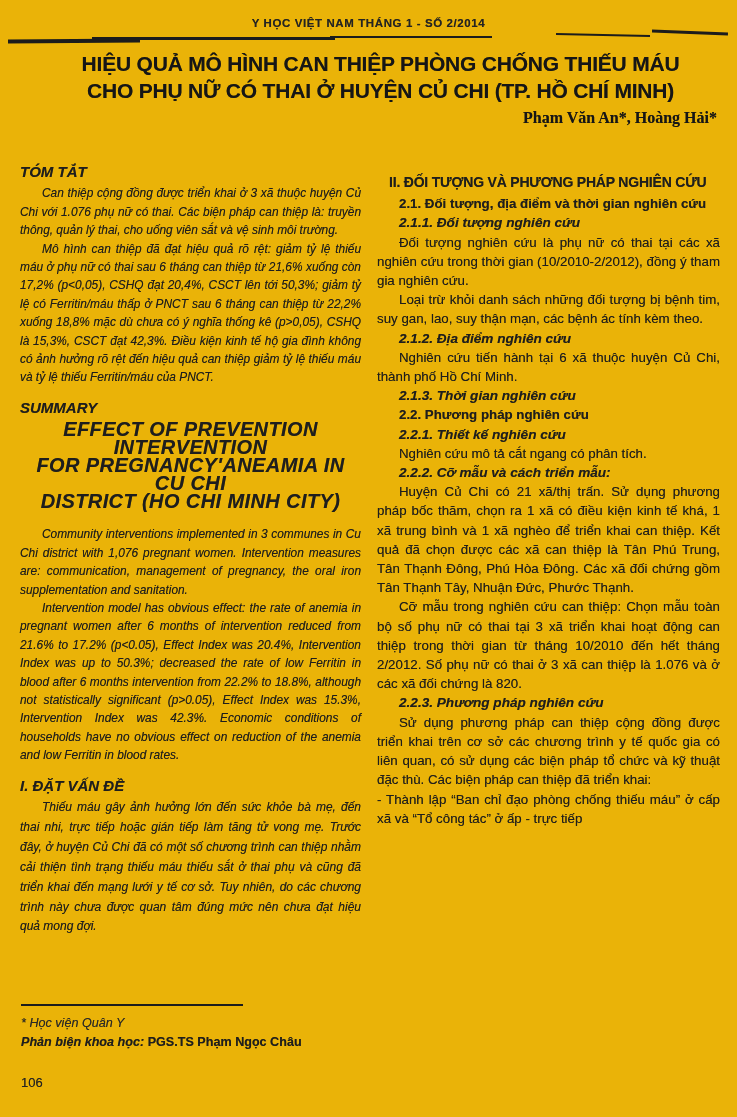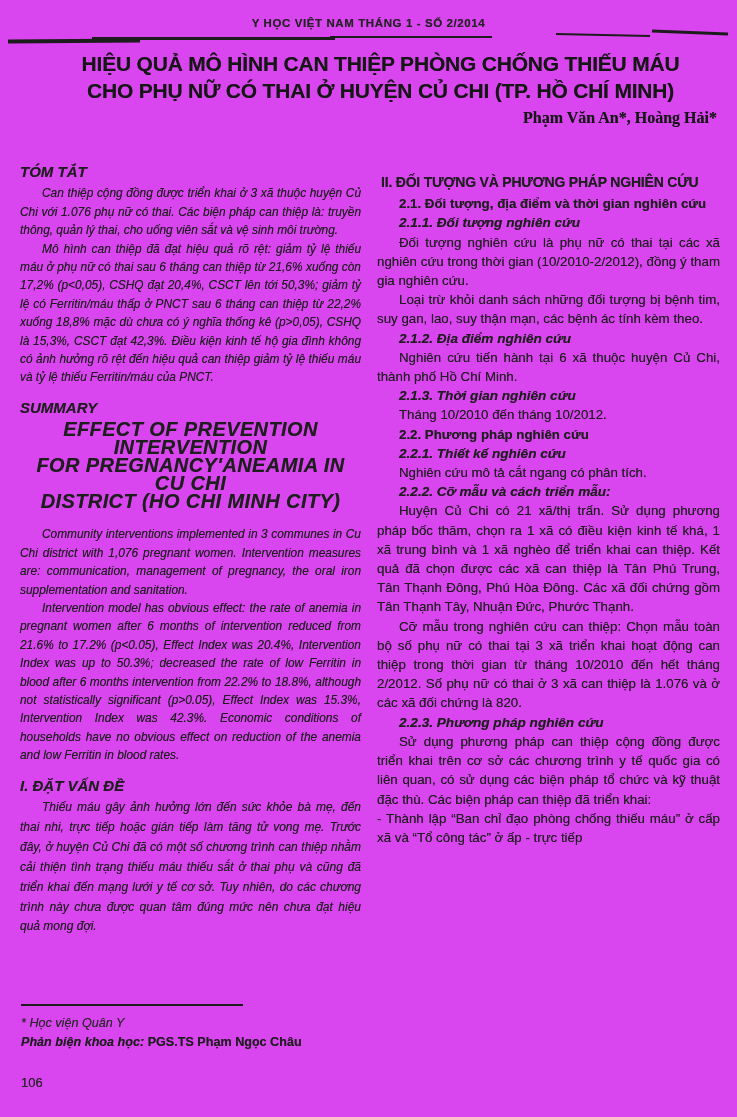--- a/index.html
+++ b/index.html
@@ -1,19 +1,19 @@
 <!DOCTYPE html>
 <html><head>
 <meta charset="utf-8">
 <style>
   html,body{margin:0;padding:0;}
   .page{
     position:relative;
     width:737px;height:1117px;
-    background:#d946ef;
+    background:#eab308;
     font-family:"Liberation Sans", sans-serif;
     color:#1e1e1e;
     overflow:hidden;
     text-shadow:0 0 .4px rgba(20,20,20,.55);
   }
   
   .journal-header{
     position:absolute;left:0;top:17px;width:100%;
     text-align:center;font-weight:bold;font-size:11.5px;
     letter-spacing:.6px;color:#242424;
@@ -41,21 +41,21 @@
   .col-right{left:377px;width:343px;font-size:13.3px;line-height:19.2px;}
   .p{margin:0;text-indent:22px;}
   .p-dash{margin:0;text-indent:0;}
   .h-caps{font-weight:bold;font-size:15px;margin:0 0 3px 0;text-align:left;text-indent:0;}
   .h-caps.mt{margin-top:12px;}
   .sum-title{
     font-weight:bold;font-size:20px;line-height:18px;
     text-align:center;margin:2px 0 15px 0;letter-spacing:.4px;
   }
   .intro-p{font-size:12px;line-height:19.9px;}
-  .h2{font-weight:bold;font-size:14px;margin:10px 0 2px 4px;letter-spacing:-.2px;text-align:left;text-indent:0;}
+  .h2{font-weight:bold;font-size:14px;margin:10px 0 2px 12px;letter-spacing:-.2px;text-align:left;text-indent:0;}
   .sub-b{font-weight:bold;margin:0;text-indent:22px;text-align:left;}
   .sub-bi{font-weight:bold;font-style:italic;margin:0;text-indent:22px;font-size:13.6px;text-align:left;}
   
   .footnote-rule{position:absolute;left:21px;top:1004px;width:222px;height:2px;background:#1c1c1c;}
   .footnote{position:absolute;left:21px;top:1014px;width:335px;font-size:12.6px;line-height:19px;}
   .fn-aff{font-style:italic;color:#2a2a2a;}
   .fn-label{font-style:italic;font-weight:bold;}
   .fn-value{font-weight:bold;}
   .page-number{position:absolute;left:21px;top:1075px;font-size:13px;color:#242424;}
 </style>
@@ -102,21 +102,20 @@
     <div class="h2">II. ĐỐI TƯỢNG VÀ PHƯƠNG PHÁP NGHIÊN CỨU</div>
     <div class="sub-b">2.1. Đối tượng, địa điểm và thời gian nghiên cứu</div>
     <div class="sub-bi">2.1.1. Đối tượng nghiên cứu</div>
     <p class="p">Đối tượng nghiên cứu là phụ nữ có thai tại các xã nghiên cứu trong thời gian (10/2010-2/2012), đồng ý tham gia nghiên cứu.</p>
     <p class="p">Loại trừ khỏi danh sách những đối tượng bị bệnh tim, suy gan, lao, suy thận mạn, các bệnh ác tính kèm theo.</p>
 
     <div class="sub-bi">2.1.2. Địa điểm nghiên cứu</div>
     <p class="p">Nghiên cứu tiến hành tại 6 xã thuộc huyện Củ Chi, thành phố Hồ Chí Minh.</p>
 
     <div class="sub-bi">2.1.3. Thời gian nghiên cứu</div>
-    <p class="p">Tháng 10/2010 đến tháng 10/2012.</p>
 
     <div class="sub-b">2.2. Phương pháp nghiên cứu</div>
     <div class="sub-bi">2.2.1. Thiết kế nghiên cứu</div>
     <p class="p">Nghiên cứu mô tả cắt ngang có phân tích.</p>
 
     <div class="sub-bi">2.2.2. Cỡ mẫu và cách triển mẫu:</div>
     <p class="p">Huyện Củ Chi có 21 xã/thị trấn. Sử dụng phương pháp bốc thăm, chọn ra 1 xã có điều kiện kinh tế khá, 1 xã trung bình và 1 xã nghèo để triển khai can thiệp. Kết quả đã chọn được các xã can thiệp là Tân Phú Trung, Tân Thạnh Đông, Phú Hòa Đông. Các xã đối chứng gồm Tân Thạnh Tây, Nhuận Đức, Phước Thạnh.</p>
     <p class="p">Cỡ mẫu trong nghiên cứu can thiệp: Chọn mẫu toàn bộ số phụ nữ có thai tại 3 xã triển khai hoạt động can thiệp trong thời gian từ tháng 10/2010 đến hết tháng 2/2012. Số phụ nữ có thai ở 3 xã can thiệp là 1.076 và ở các xã đối chứng là 820.</p>
 
     <div class="sub-bi">2.2.3. Phương pháp nghiên cứu</div>

